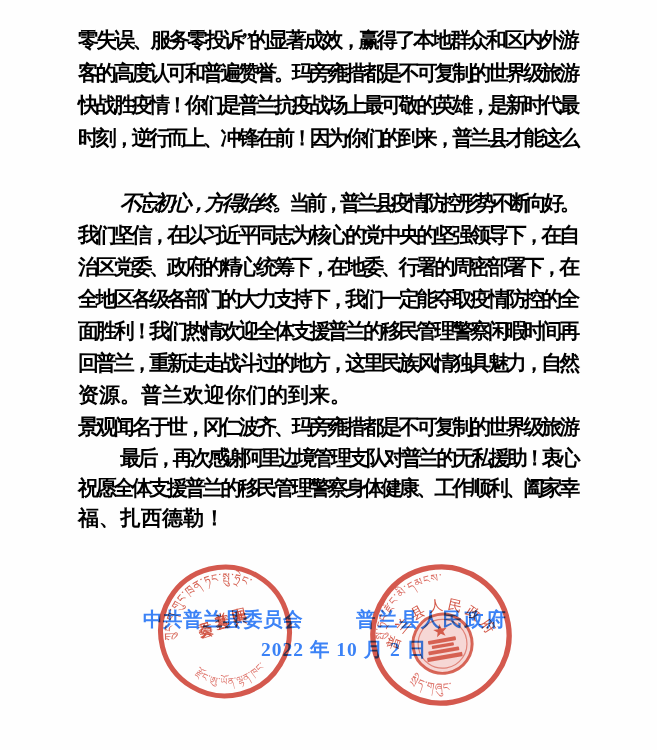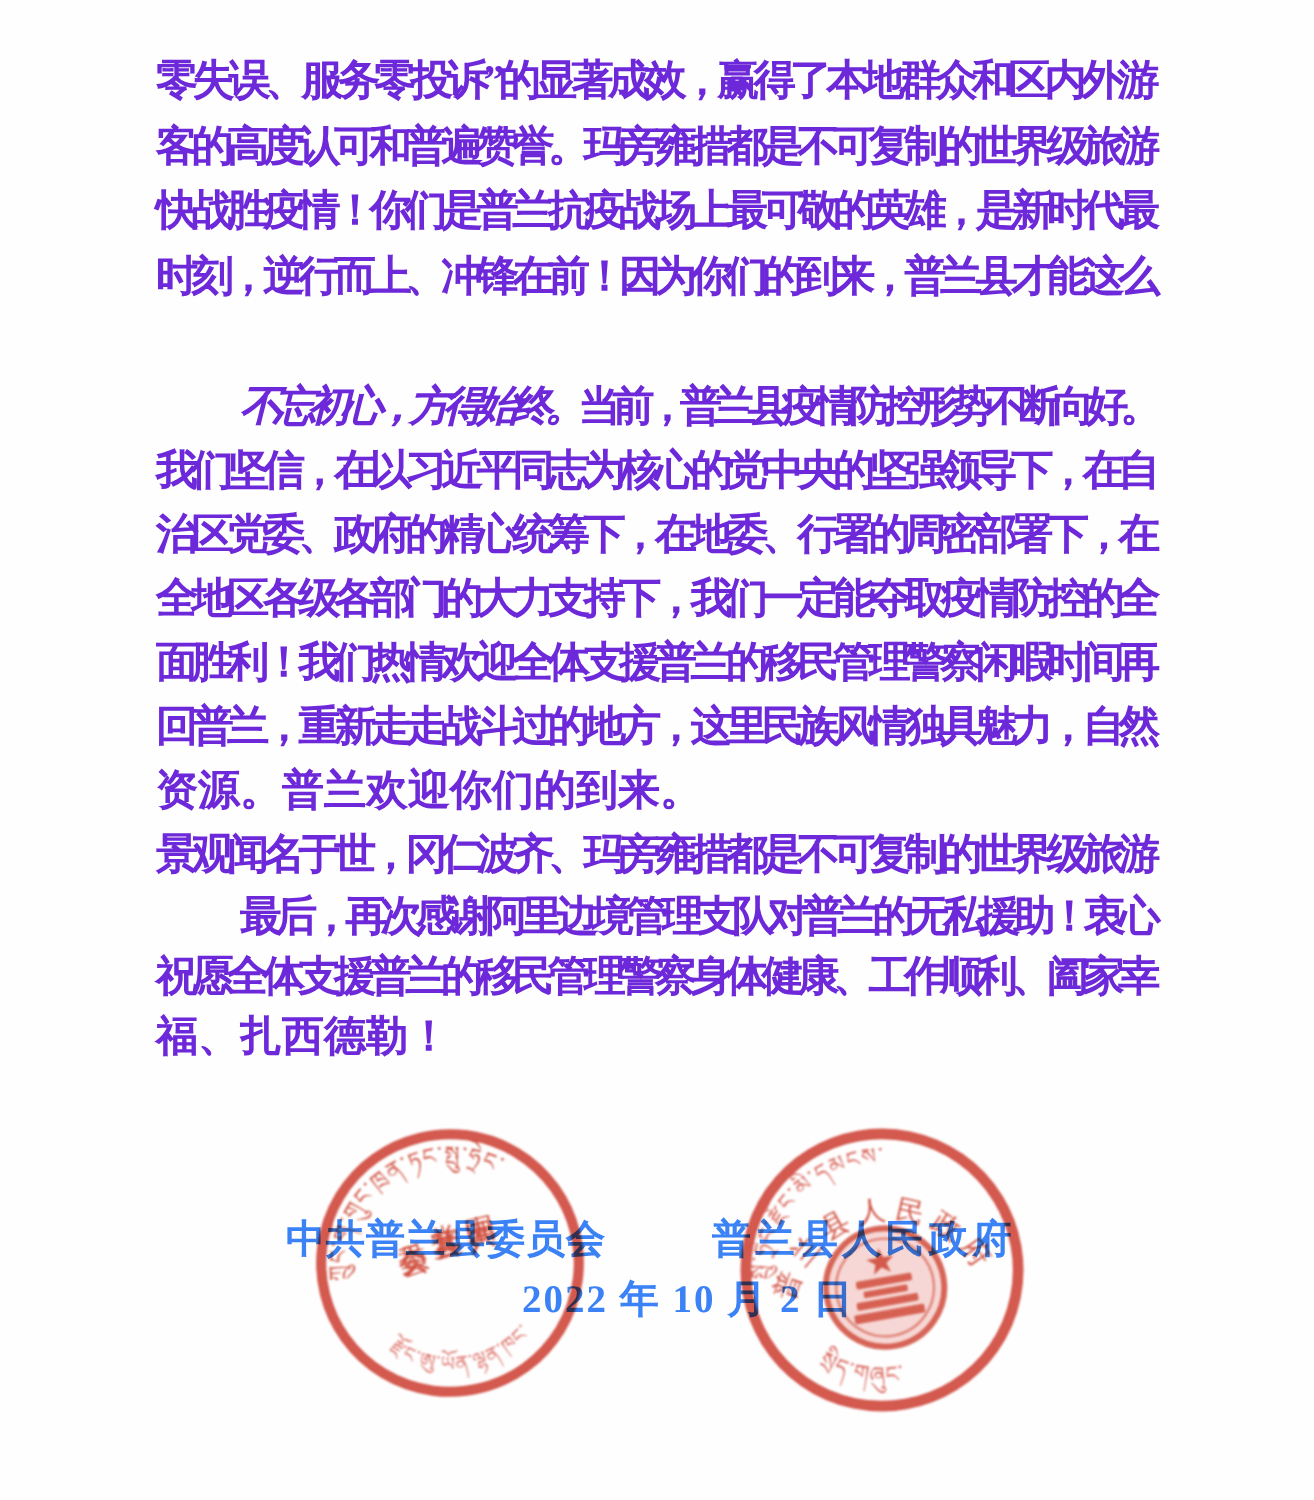--- a/index.html
+++ b/index.html
@@ -4,21 +4,21 @@
 <style>
   html,body{margin:0;padding:0;background:#e9e9e9;}
   .page{
     position:relative;width:657px;height:750px;background:#fefefe;
     overflow:hidden;
     font-family:"Liberation Serif","DejaVu Serif",serif;
   }
   
   .para{
     position:absolute;left:78px;width:499px;
-    color:#6d28d9;font-weight:700;font-size:21px;
+    color:#000000;font-weight:700;font-size:21px;
   }
   .p1{top:24px;line-height:32.5px;}
   .p2{top:187px;line-height:32px;}
   .p3{top:443px;line-height:30px;}
   .line{white-space:nowrap;height:inherit;}
   .line.indent{padding-left:42px;}
   .li{display:inline-block;white-space:nowrap;}
   .quote{font-style:italic;}
   
   .sig{

